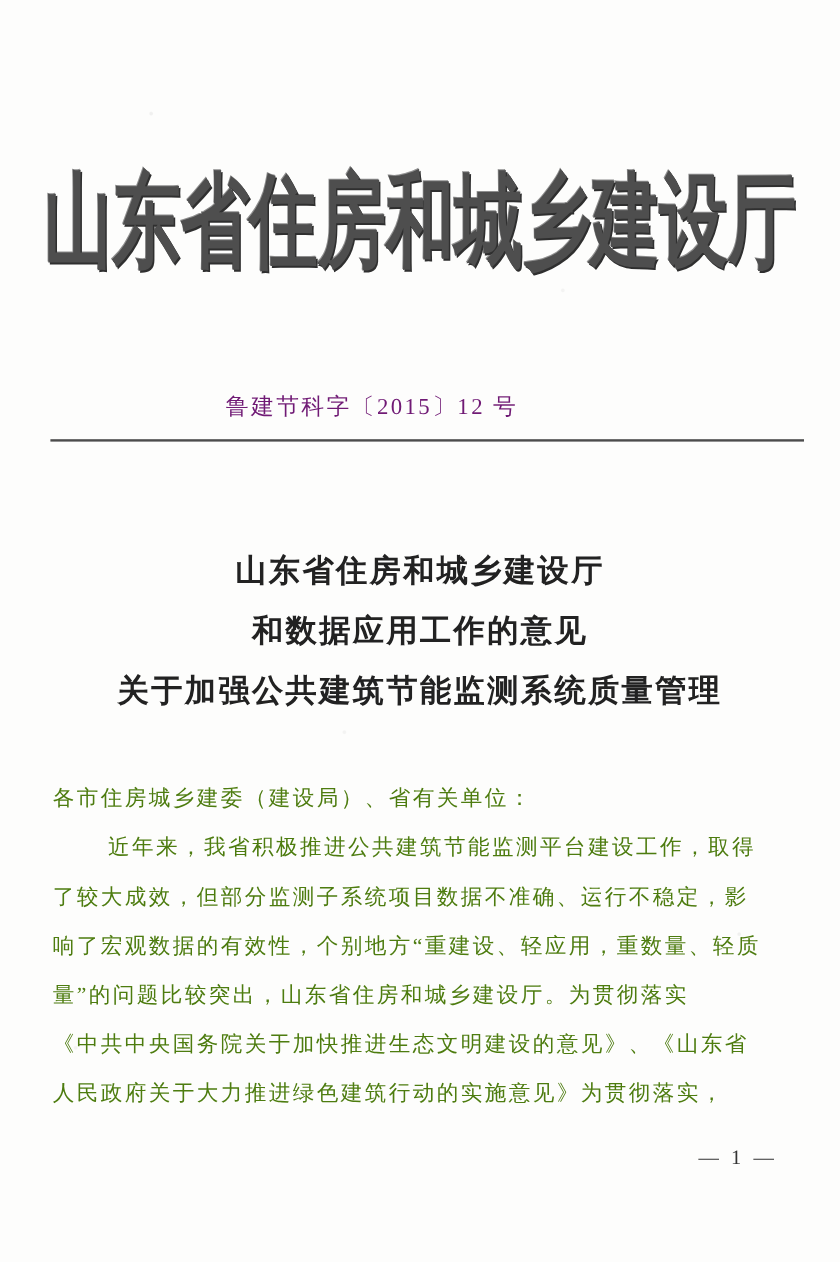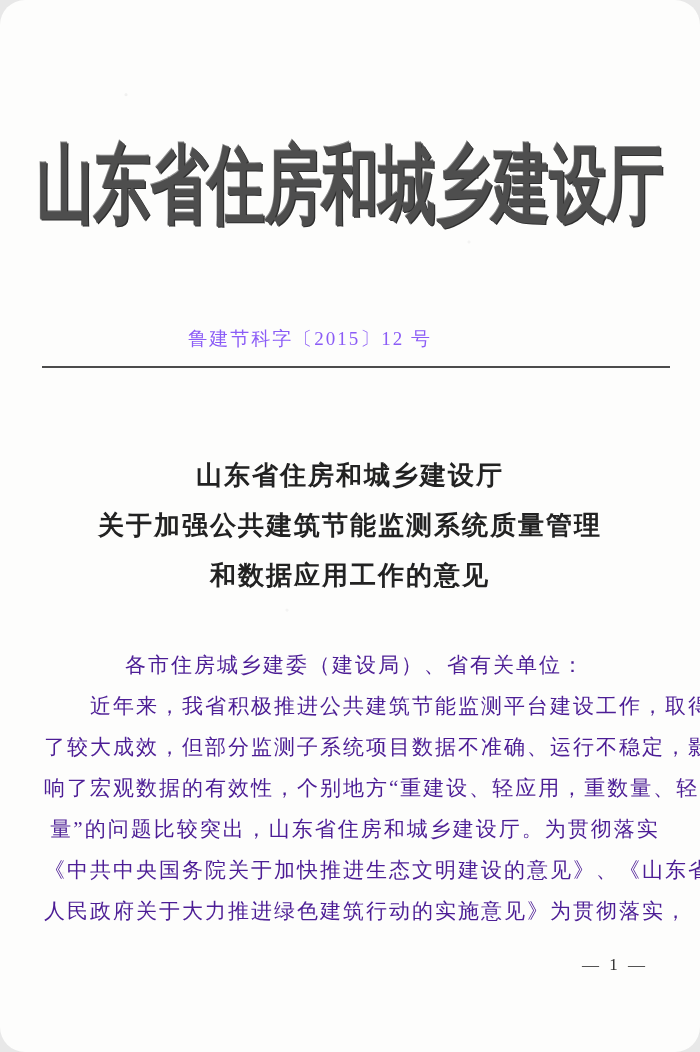--- a/index.html
+++ b/index.html
@@ -9,21 +9,20 @@
     font-family: "Liberation Serif", "DejaVu Serif", serif;
   }
   .page {
     position: relative;
     width: 700px;
     height: 1052px;
     margin: 0 auto;
     background: #fdfdfc;
     overflow: hidden;
     color: #2b2b2b;
-    border-radius: 25px;
   }
   
   .page::before {
     content: "";
     position: absolute;
     inset: 0;
     background:
       radial-gradient(circle at 18% 9%, rgba(0,0,0,0.05) 0 1px, transparent 2px),
       radial-gradient(circle at 67% 23%, rgba(0,0,0,0.04) 0 1px, transparent 2px),
       radial-gradient(circle at 41% 58%, rgba(0,0,0,0.04) 0 1px, transparent 2px),
@@ -50,21 +49,21 @@
     text-shadow: 1.2px 1.2px 0 #2f2f2f, -0.6px -0.6px 0 #8f8f8f;
   }
   .doc-number {
     position: absolute;
     top: 326px;
     left: 0;
     width: 620px;
     text-align: center;
     font-size: 19px;
     letter-spacing: 2px;
-    color: #8b5cf6;
+    color: #701a75;
   }
   .rule {
     position: absolute;
     top: 366px;
     left: 42px;
     width: 628px;
     height: 0;
     border-top: 2px solid #4c4c4c;
   }
   .doc-title {
@@ -77,25 +76,24 @@
     font-size: 26px;
     line-height: 50px;
     letter-spacing: 2px;
     color: #222222;
   }
   .body-block {
     position: absolute;
     top: 645px;
     left: 44px;
     width: 622px;
-    font-size: 21px;
+    font-size: 18px;
     line-height: 41px;
     letter-spacing: 2px;
-    color: #4c1d95;
-    text-align: center;
+    color: #4d7c0f;
   }
   .body-line {
     white-space: nowrap;
   }
   .body-line.indent {
     text-indent: 46px;
   }
   .page-number {
     position: absolute;
     top: 955px;
@@ -112,22 +110,22 @@
 <div class="page">
 
   <div class="agency-header">山东省住房和城乡建设厅</div>
 
   <div class="doc-number">鲁建节科字〔2015〕12 号</div>
 
   <div class="rule"></div>
 
   <div class="doc-title">
     <div>山东省住房和城乡建设厅</div>
+    <div>和数据应用工作的意见</div>
     <div>关于加强公共建筑节能监测系统质量管理</div>
-    <div>和数据应用工作的意见</div>
   </div>
 
   <div class="body-block">
     <div class="body-line">各市住房城乡建委（建设局）、省有关单位：</div>
     <div class="body-line indent">近年来，我省积极推进公共建筑节能监测平台建设工作，取得</div>
     <div class="body-line">了较大成效，但部分监测子系统项目数据不准确、运行不稳定，影</div>
     <div class="body-line">响了宏观数据的有效性，个别地方“重建设、轻应用，重数量、轻质</div>
     <div class="body-line">量”的问题比较突出，山东省住房和城乡建设厅。为贯彻落实</div>
     <div class="body-line">《中共中央国务院关于加快推进生态文明建设的意见》、《山东省</div>
     <div class="body-line">人民政府关于大力推进绿色建筑行动的实施意见》为贯彻落实，</div>

